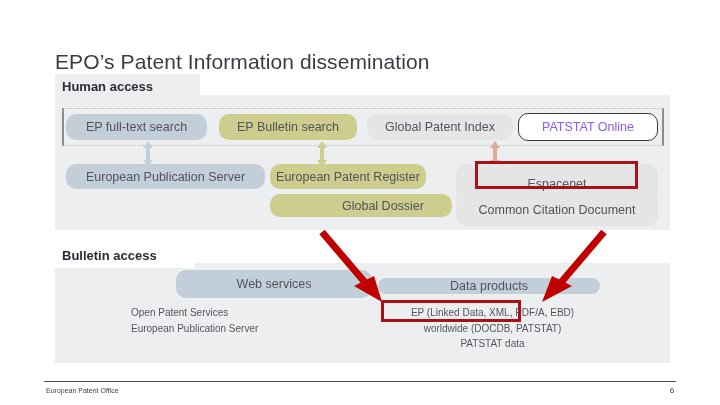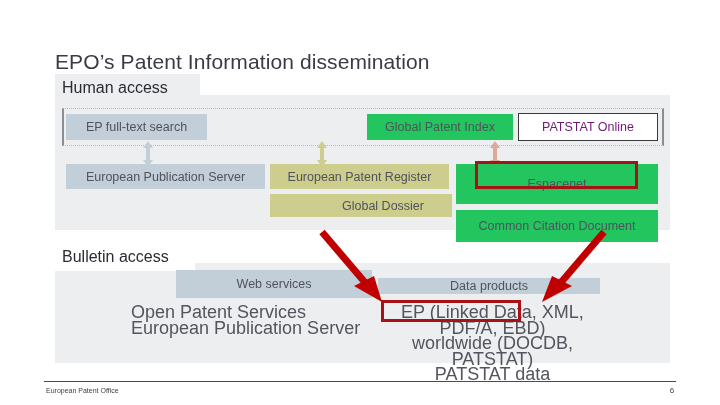--- a/index.html
+++ b/index.html
@@ -29,22 +29,22 @@
     color: #3b3b46;
     font-weight: normal;
     letter-spacing: 0.1px;
     white-space: nowrap;
     margin-top: 28px;
   }
 
   
   .section-tab {
     position: absolute;
-    font-size: 16px;
-    font-weight: normal;
+    font-size: 13px;
+    font-weight: bold;
     color: #2b2b33;
     background: #eceef0;
     padding: 5px 14px 5px 7px;
     box-sizing: border-box;
     white-space: nowrap;
   }
   #tab-human { left: 55px; top: 74px; width: 145px; }
   #tab-computer { left: 55px; top: 243px; width: 140px; background: #ffffff; }
 
   
@@ -72,25 +72,26 @@
   .chip {
     position: absolute;
     box-sizing: border-box;
     font-size: 12.5px;
     color: #50535c;
     display: flex;
     align-items: center;
     justify-content: center;
     text-align: right;
     white-space: nowrap;
+    border-radius: 10px;
   }
   .chip.blue  { background: #c2ced8; }
   .chip.olive { background: #cdcd8e; }
-  .chip.salmon{ background: #22c55e; }
-  .chip.plain { background: #ffffff; border: 1px solid #3a3a3a; color: #701a75; }
+  .chip.salmon{ background: #e5e5e5; }
+  .chip.plain { background: #ffffff; border: 1px solid #3a3a3a; color: #8b5cf6; }
 
   
   .dblarrow {
     position: absolute;
     width: 12px;
     height: 26px;
   }
 
   
   .redbox {
@@ -102,21 +103,21 @@
 
   
   .annot-arrow {
     position: absolute;
     pointer-events: none;
   }
 
   
   .textblock {
     position: absolute;
-    font-size: 18px;
+    font-size: 10px;
     line-height: 15.5px;
     color: #53555e;
   }
   .textblock div { white-space: nowrap; }
   .textblock.wrap div { white-space: normal; }
 
   
   #footer-rule {
     position: absolute;
     left: 44px;
@@ -153,20 +154,23 @@
   <div class="panel" id="panel-human"></div>
 
   <div class="section-tab" id="tab-human">Human access</div>
 
   <div id="dot-frame"></div>
 
   <div class="chip blue" style="left:66px; top:114px; width:141px; height:26px;">
     <span>EP full-text search</span>
   </div>
 
+  <div class="chip olive" style="left:219px; top:114px; width:138px; height:26px;">
+    <span>EP Bulletin search</span>
+  </div>
 
   <div class="chip salmon" style="left:367px; top:114px; width:146px; height:26px;">
     <span>Global Patent Index</span>
   </div>
 
   <div class="chip plain" style="left:518px; top:113px; width:140px; height:28px;">
     <span>PATSTAT Online</span>
   </div>
 
   <div class="dblarrow" style="left:142px; top:141px;">
@@ -182,35 +186,35 @@
   <div class="dblarrow" style="left:489px; top:141px;">
     <svg width="12" height="26" viewBox="0 0 12 26">
       <polygon points="6,0 11,7 8,7 8,19 11,19 6,26 1,19 4,19 4,7 1,7" fill="#e0a79d"></polygon>
     </svg>
   </div>
 
   <div class="chip blue" style="left:66px; top:164px; width:199px; height:25px;">
     <span>European Publication Server</span>
   </div>
 
-  <div class="chip olive" style="left:270px; top:164px; width:179px; height:25px;">
+  <div class="chip olive" style="left:270px; top:164px; width:156px; height:25px;">
     <span>European Patent Register</span>
   </div>
 
   <div class="chip salmon" style="left:456px; top:164px; width:202px; height:40px;">
     <span>Espacenet</span>
   </div>
 
   <div class="redbox" style="left:475px; top:161px; width:163px; height:28px;"></div>
 
   <div class="chip olive" style="left:270px; top:194px; width:182px; height:23px;padding-left:44px;">
     <span>Global Dossier</span>
   </div>
 
-  <div class="chip salmon" style="left:456px; top:194px; width:202px; height:32px;margin-top:16px;">
+  <div class="chip salmon" style="left:456px; top:194px; width:202px; height:32px;">
     <span>Common Citation Document</span>
   </div>
 
   <div class="panel" id="panel-computer"></div>
 
   <div class="section-tab" id="tab-computer">Bulletin access</div>
 
   <div class="chip blue" style="left:128px; top:270px; width:196px; height:28px;margin-left:48px;">
     <span>Web services</span>
   </div>

